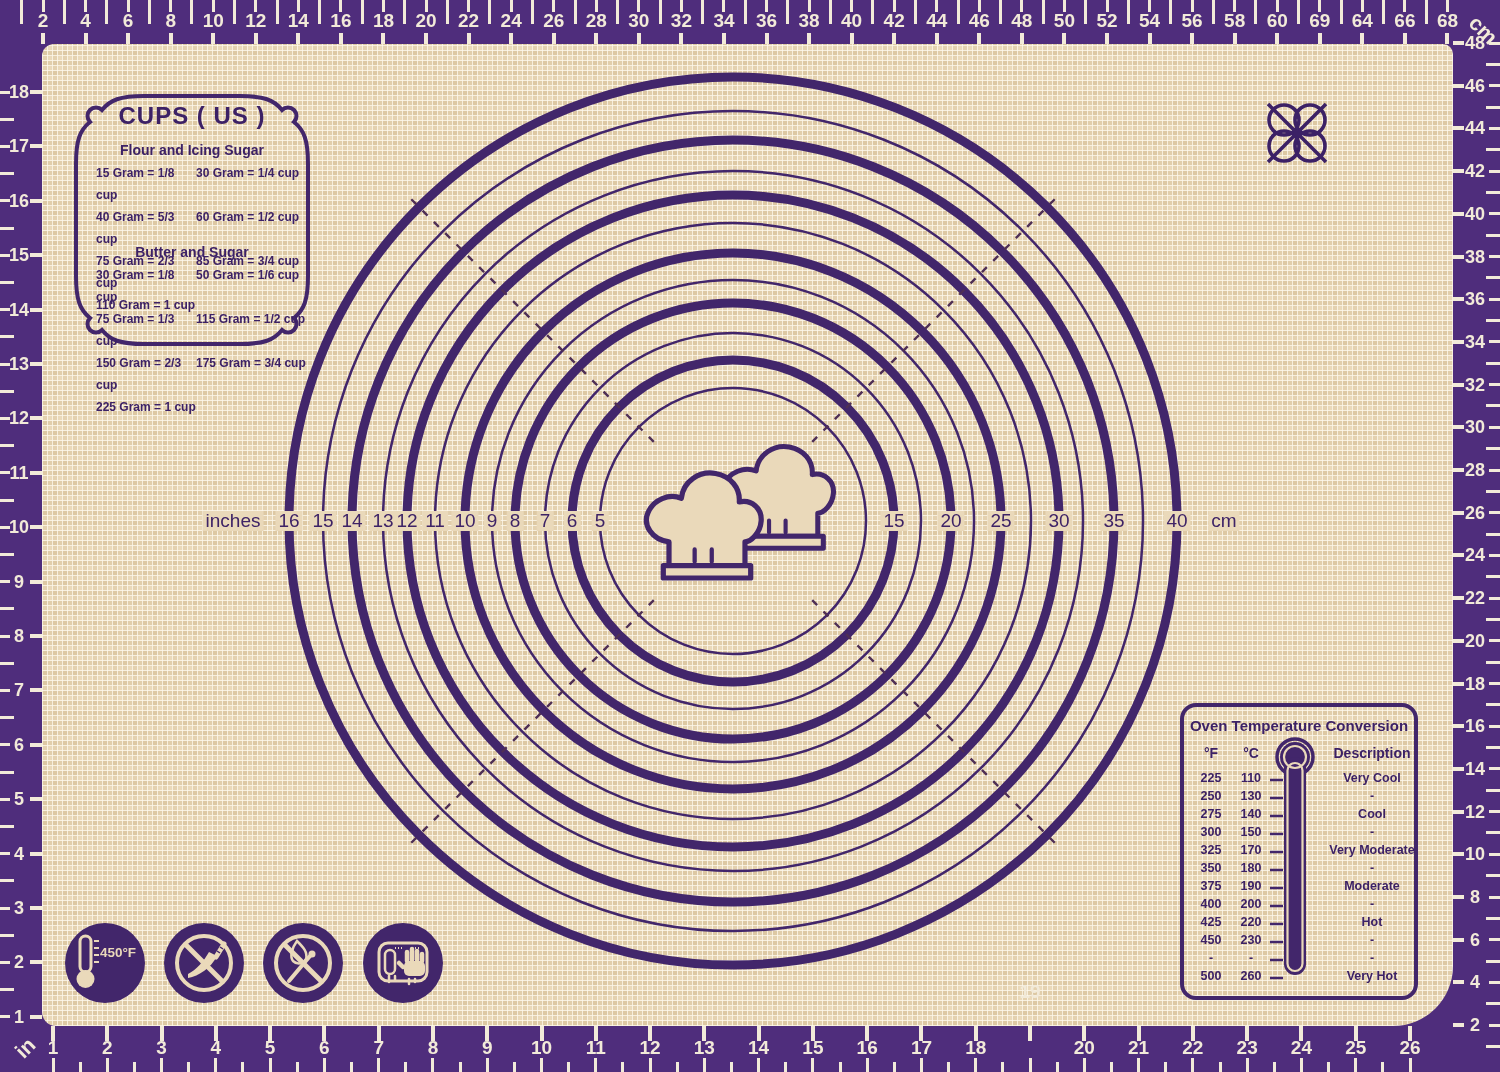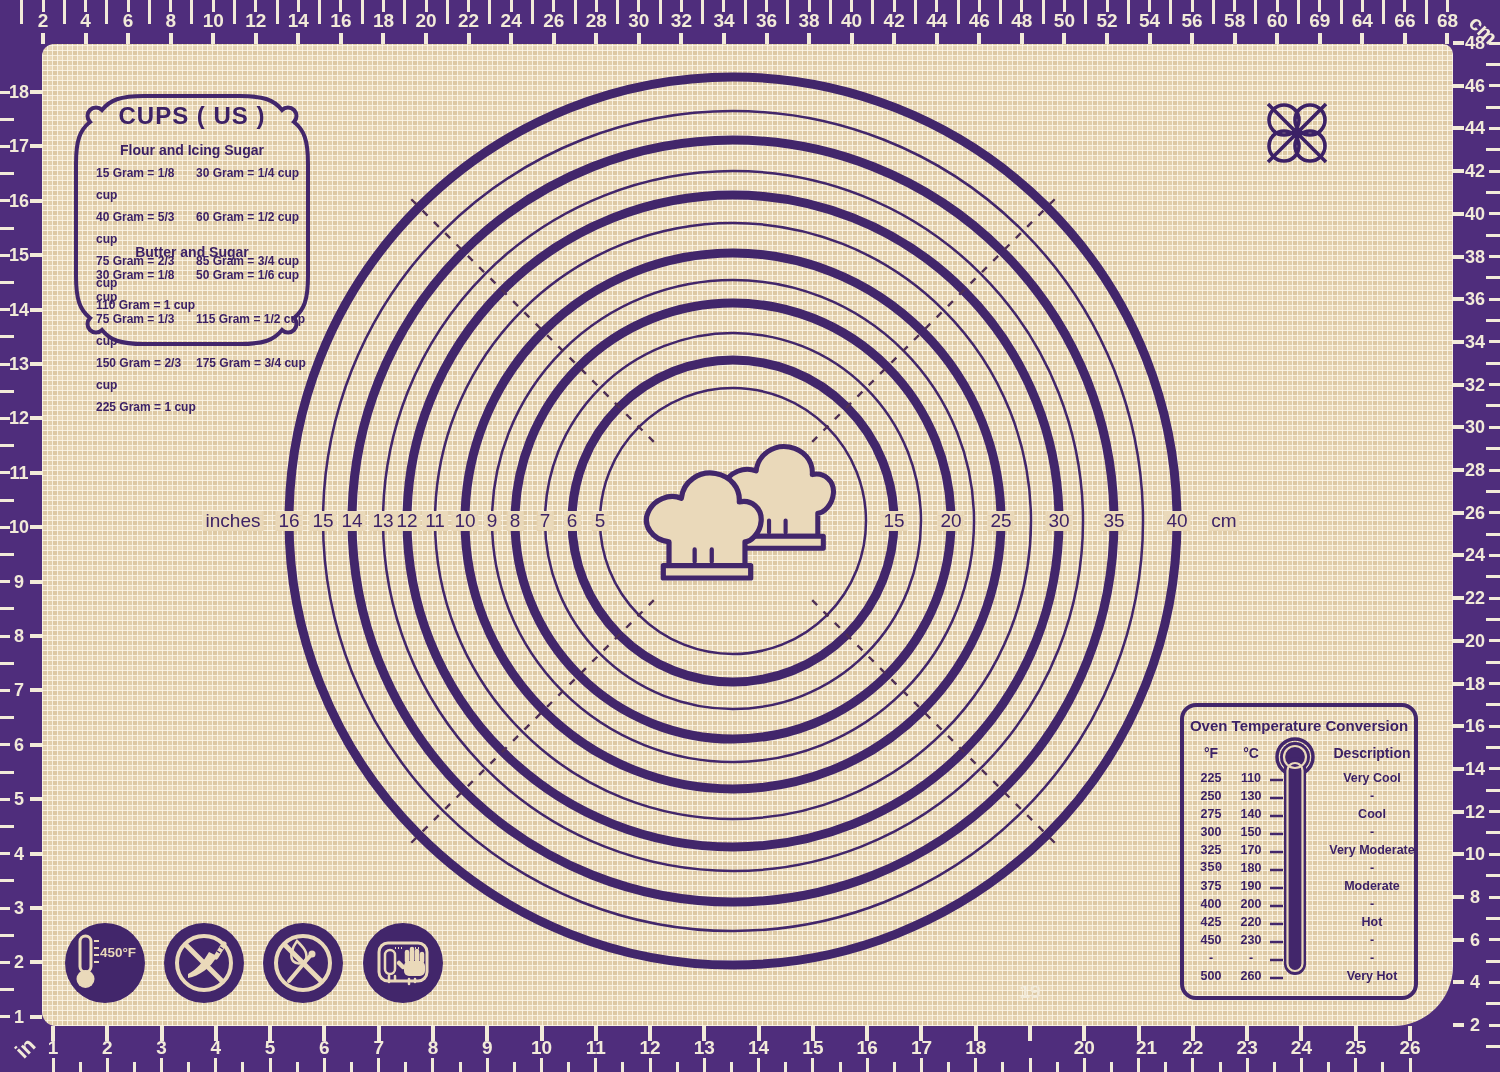--- a/index.html
+++ b/index.html
@@ -204,21 +204,21 @@
           <span style="left: 7px; width: 40px;">300</span>
           <span style="left: 47px; width: 40px;">150</span>
           <span style="left: 140px; width: 96px;">-</span>
         </div>
         <div class="oven-row" style="position: absolute; left: 0px; top: 136px; width: 100%; height: 18px;">
           <span style="left: 7px; width: 40px;">325</span>
           <span style="left: 47px; width: 40px;">170</span>
           <span style="left: 140px; width: 96px;">Very Moderate</span>
         </div>
         <div class="oven-row" style="position: absolute; left: 0px; top: 154px; width: 100%; height: 18px;">
-          <span style="left: 7px; width: 40px; font-family: Liberation Mono, monospace;">350</span>
+          <span style="left: 7px; width: 40px;">350</span>
           <span style="left: 47px; width: 40px;">180</span>
           <span style="left: 140px; width: 96px;">-</span>
         </div>
         <div class="oven-row" style="position: absolute; left: 0px; top: 172px; width: 100%; height: 18px;">
           <span style="left: 7px; width: 40px;">375</span>
           <span style="left: 47px; width: 40px;">190</span>
           <span style="left: 140px; width: 96px;">Moderate</span>
         </div>
         <div class="oven-row" style="position: absolute; left: 0px; top: 190px; width: 100%; height: 18px;">
           <span style="left: 7px; width: 40px;">400</span>
@@ -680,21 +680,21 @@
       <div class="num" style="left: 595.8px; top: 1048px;">11</div>
       <div class="num" style="left: 650.08px; top: 1048px;">12</div>
       <div class="num" style="left: 704.36px; top: 1048px;">13</div>
       <div class="num" style="left: 758.64px; top: 1048px;">14</div>
       <div class="num" style="left: 812.92px; top: 1048px;">15</div>
       <div class="num" style="left: 867.2px; top: 1048px;">16</div>
       <div class="num" style="left: 921.48px; top: 1048px;">17</div>
       <div class="num" style="left: 975.76px; top: 1048px;">18</div>
       <div class="num" style="left: 1030.04px; top: 992px;">19</div>
       <div class="num" style="left: 1084.32px; top: 1048px;">20</div>
-      <div class="num" style="left: 1138.6px; top: 1048px; margin-left: 8px;">21</div>
+      <div class="num" style="left: 1138.6px; top: 1048px;">21</div>
       <div class="num" style="left: 1192.88px; top: 1048px;">22</div>
       <div class="num" style="left: 1247.16px; top: 1048px;">23</div>
       <div class="num" style="left: 1301.44px; top: 1048px;">24</div>
       <div class="num" style="left: 1355.72px; top: 1048px;">25</div>
       <div class="num" style="left: 1410px; top: 1048px;">26</div>
     </div>
   <div class="corner-unit" id="cm-corner">cm</div>
   <div class="corner-unit" id="in-corner">in</div>
 
 </div>

